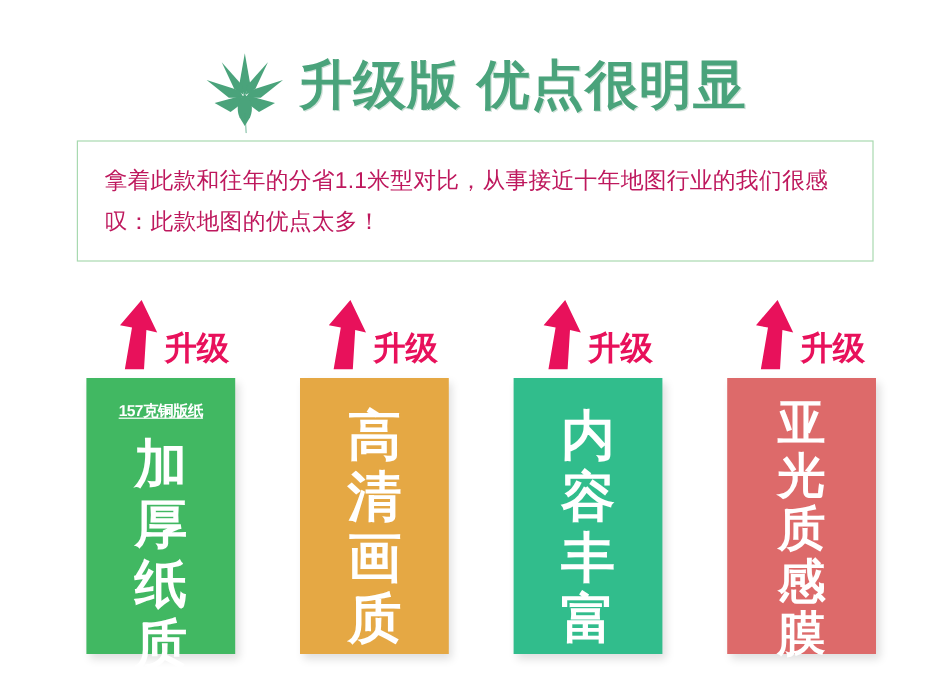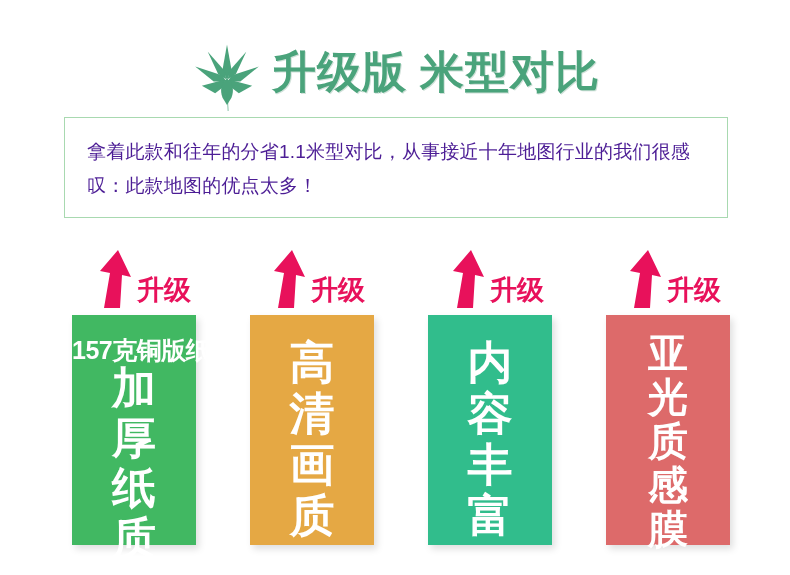--- a/index.html
+++ b/index.html
@@ -50,21 +50,21 @@
     top: 117px;
     width: 664px;
     height: 101px;
     box-sizing: border-box;
     border: 1.5px solid #a8d9b0;
     background: #ffffff;
     padding: 17px 22px 0 22px;
   }
   #intro-text {
     font-size: 19px;
-    color: #4c1d95;
+    color: #be185d;
     line-height: 34px;
     letter-spacing: 0.2px;
     font-family: "Liberation Sans", "DejaVu Sans", sans-serif;
   }
 
   
   .arrow-group {
     position: absolute;
     top: 246px;
     height: 62px;
@@ -95,24 +95,25 @@
     height: 230px;
     box-shadow: 3px 4px 7px rgba(0,0,0,0.13);
   }
   .card-sub {
     position: absolute;
     left: 0;
     right: 0;
     top: 19px;
     text-align: center;
     color: #ffffff;
-    font-size: 25px;
+    font-size: 13px;
     font-weight: bold;
     letter-spacing: -0.5px;
     white-space: pre;
+    text-decoration: underline;
   }
   .card-main {
     position: absolute;
     left: 0;
     right: 0;
     text-align: center;
     color: #ffffff;
     font-weight: bold;
     white-space: pre-line;
   }
@@ -153,21 +154,21 @@
       <path d="M16 66 L45 58 L50 64 L34 76 Z"></path>
 
       <path d="M84 66 L55 58 L50 64 L66 76 Z"></path>
 
       <path d="M50 56 C58 62 60 72 56 82 L50 92 L44 82 C40 72 42 62 50 56 Z"></path>
 
       <path d="M49.2 78 L50.8 78 L52.4 100 L50.8 100 Z" opacity="0.55"></path>
     </g>
   </svg>
 
-  <div id="page-title" style="color: rgb(74, 163, 123);">升级版 米型对比</div>
+  <div id="page-title" style="color: rgb(74, 163, 123);">升级版 优点很明显</div>
 </div>
 
 <div id="intro-box" style="border-color: rgb(168, 217, 176);">
   <div id="intro-text">拿着此款和往年的分省1.1米型对比，从事接近十年地图行业的我们很感叹：此款地图的优点太多！</div>
 </div>
 
 <div class="arrow-group" style="left:98px;">
   <svg class="arrow-icon" viewBox="0 0 34 58">
     <path d="M20 0 L33 27 L24 25 L22 58 L6 58 L12 23 L2 21 Z" fill="#e8115b"></path>
   </svg>

